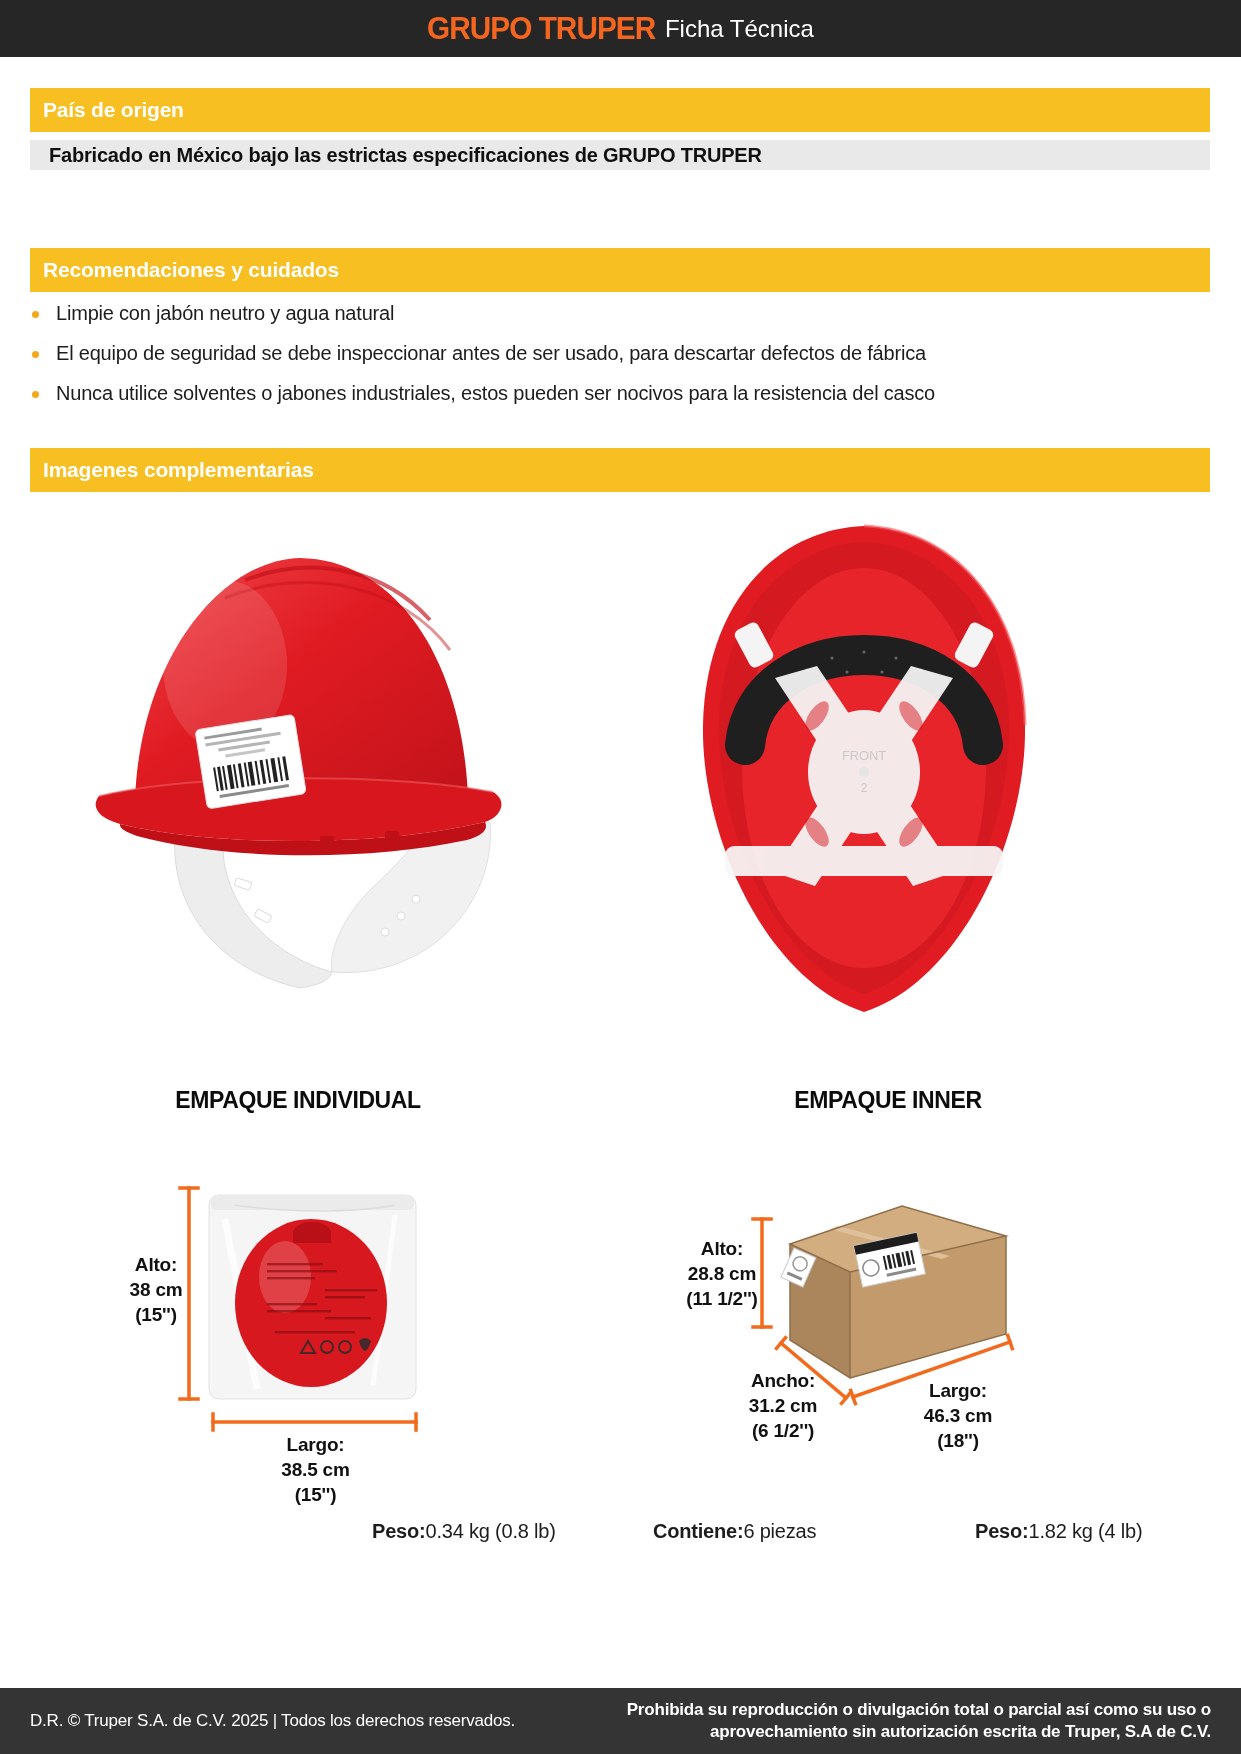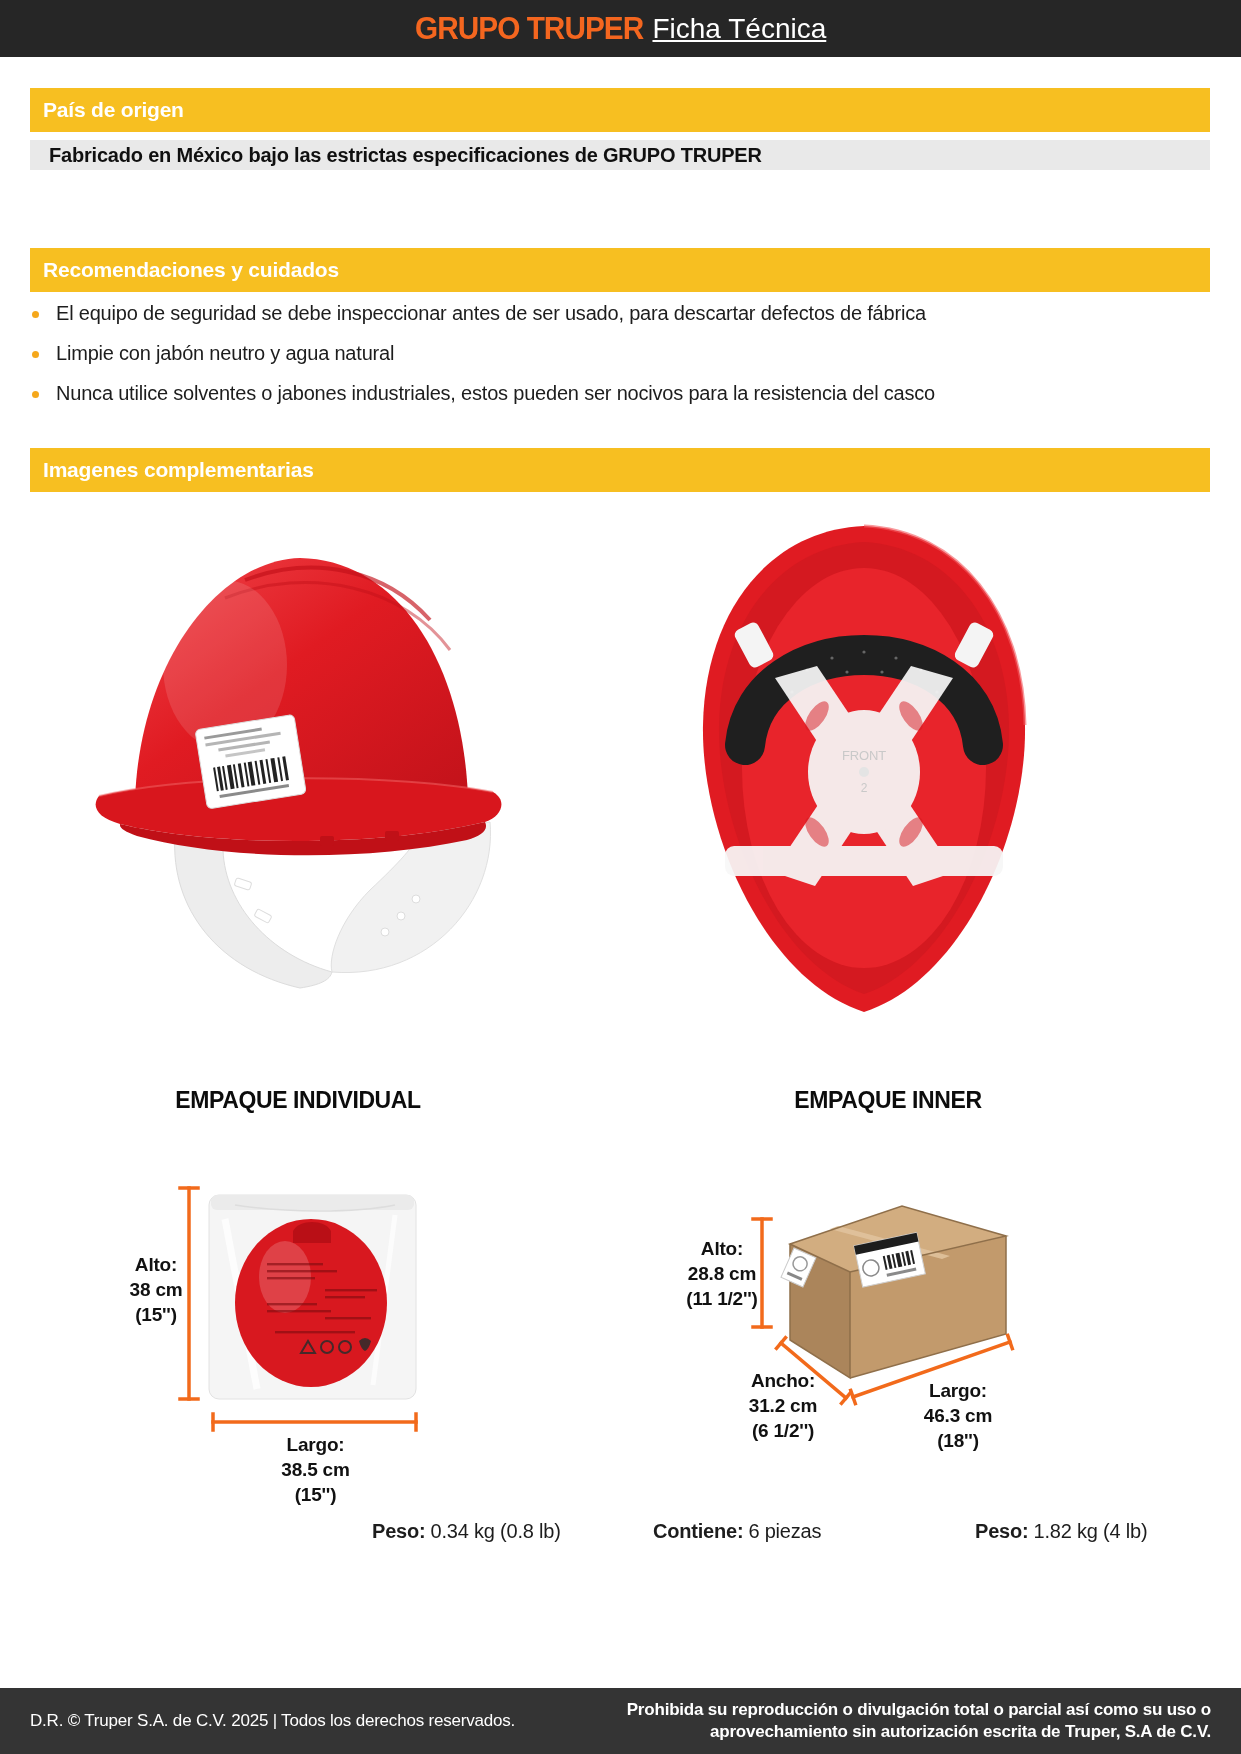--- a/index.html
+++ b/index.html
@@ -11,21 +11,21 @@
   
   .topbar {
     position:absolute; top:0; left:0; width:1241px; height:57px;
     background:#262626; display:flex; align-items:center;
     justify-content:center; padding:0 36px; box-sizing:border-box;
   }
   .logo {
     color:#f4661f; font-size:31px; font-weight:bold; letter-spacing:-1px;
     transform:scaleX(0.96); transform-origin:left center;
   }
-  .doc-type { color:#ffffff; font-size:28px; letter-spacing:0;text-decoration:underline; }
+  .doc-type { color:#ffffff; font-size:24px; letter-spacing:0; }
   
   .banner {
     position:absolute; left:30px; width:1180px; height:44px;
     background:#f7bf21; color:#ffffff; font-weight:bold; font-size:21px;
     display:flex; align-items:center; padding-left:13px; box-sizing:border-box;
   }
   .origin-box {
     position:absolute; left:30px; top:140px; width:1180px; height:30px;
     background:#e9e9e9; color:#101010; font-weight:bold; font-size:20px;
     display:flex; align-items:center; padding-left:19px; box-sizing:border-box;
@@ -41,21 +41,21 @@
     position:absolute; text-align:center; font-size:23px; font-weight:bold;
     letter-spacing:-0.4px; color:#0c0c0c; line-height:26px;
   }
   .dim-label {
     position:absolute; text-align:center; font-weight:bold; font-size:19px;
     line-height:25px; color:#111111; white-space:nowrap;
   }
   .dim-label span { display:block; }
   .stat { position:absolute; font-size:20px; white-space:nowrap; top:1520px; }
   .stat-label { font-weight:bold; }
-  .stat-value { margin-left:5px; }
+  .stat-value { }
   .dim-svg { position:absolute; }
   
   .footer {
     position:absolute; left:0; top:1688px; width:1241px; height:66px;
     background:#343434; color:#ffffff; display:flex; align-items:center;
     justify-content:space-between; padding:0 30px; box-sizing:border-box;
     font-size:17px;
     gap:45px;
   }
   .footer-right { text-align:right; line-height:22px;font-weight:bold; }
@@ -76,25 +76,25 @@
   <div class="origin-box">
     <span>Fabricado en México bajo las estrictas especificaciones de GRUPO TRUPER</span>
   </div>
 
   <div class="banner" style="top:248px">
     <span>Recomendaciones y cuidados</span>
   </div>
   <div class="bullets">
     <div class="bullet">
       <span class="dot"></span>
-      <span>El equipo de seguridad se debe inspeccionar antes de ser usado, para descartar defectos de fábrica</span>
+      <span>Limpie con jabón neutro y agua natural</span>
     </div>
     <div class="bullet">
       <span class="dot"></span>
-      <span>Limpie con jabón neutro y agua natural</span>
+      <span>El equipo de seguridad se debe inspeccionar antes de ser usado, para descartar defectos de fábrica</span>
     </div>
     <div class="bullet">
       <span class="dot"></span>
       <span>Nunca utilice solventes o jabones industriales, estos pueden ser nocivos para la resistencia del casco</span>
     </div>
   </div>
 
   <div class="banner" style="top:448px">
     <span>Imagenes complementarias</span>
   </div>

